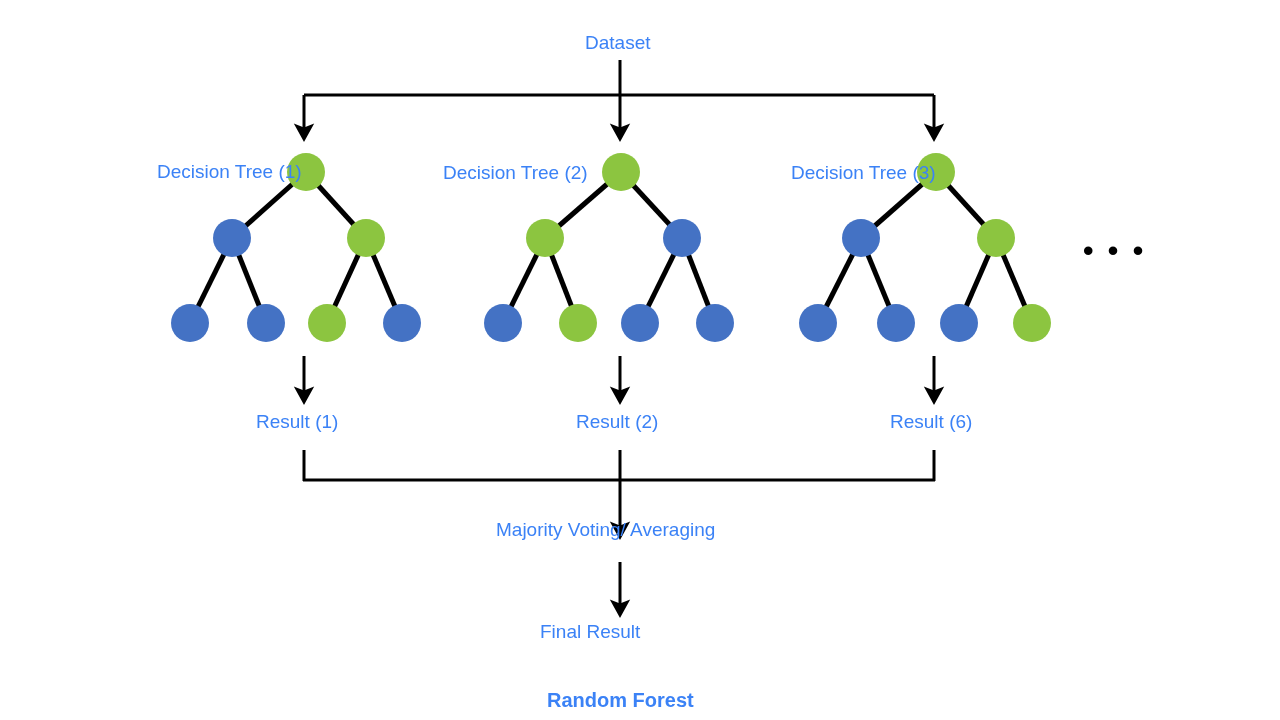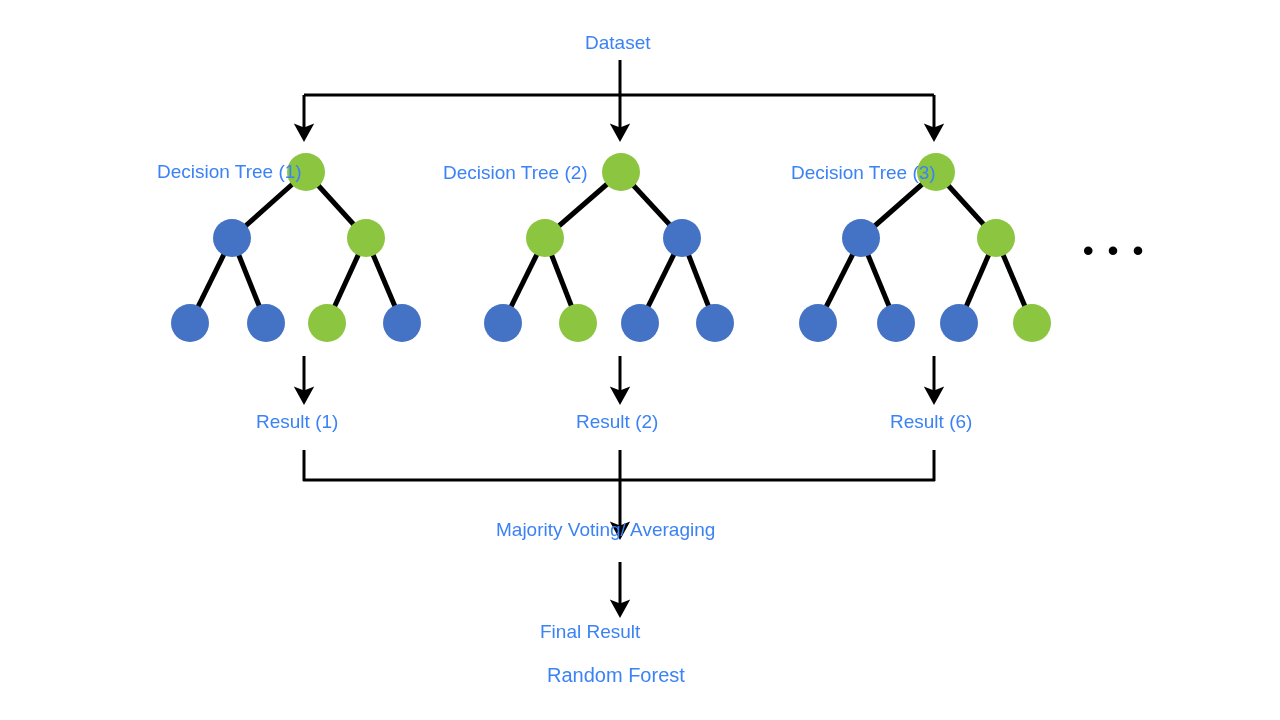--- a/index.html
+++ b/index.html
@@ -32,21 +32,21 @@
   .lbl-tree       { font-size: 19px; }
   .lbl-tree-1     { left: 117px; top: 162px; margin-left: 40px; }
   .lbl-tree-2     { left: 443px; top: 163px; }
   .lbl-tree-3     { left: 751px; top: 163px; margin-left: 40px; }
   .lbl-result     { font-size: 19px; }
   .lbl-result-1   { left: 256px; top: 412px; }
   .lbl-result-2   { left: 576px; top: 412px; }
   .lbl-result-3   { left: 890px; top: 412px; }
   .lbl-vote       { font-size: 19px; left: 496px; top: 520px; }
   .lbl-final      { font-size: 19px; left: 540px; top: 622px; }
-  .lbl-title      { font-size: 20px; font-weight: normal; left: 547px; top: 665px; }
+  .lbl-title      { font-size: 20px; font-weight: bold; left: 547px; top: 690px; }
   .ellipsis-dots {
     position: absolute;
     left: 1083px; top: 236px;
     font-size: 30px;
     font-weight: bold;
     letter-spacing: 3px;
     line-height: 1;
     color: #000000;
     font-family: "Liberation Sans", sans-serif;
   }

